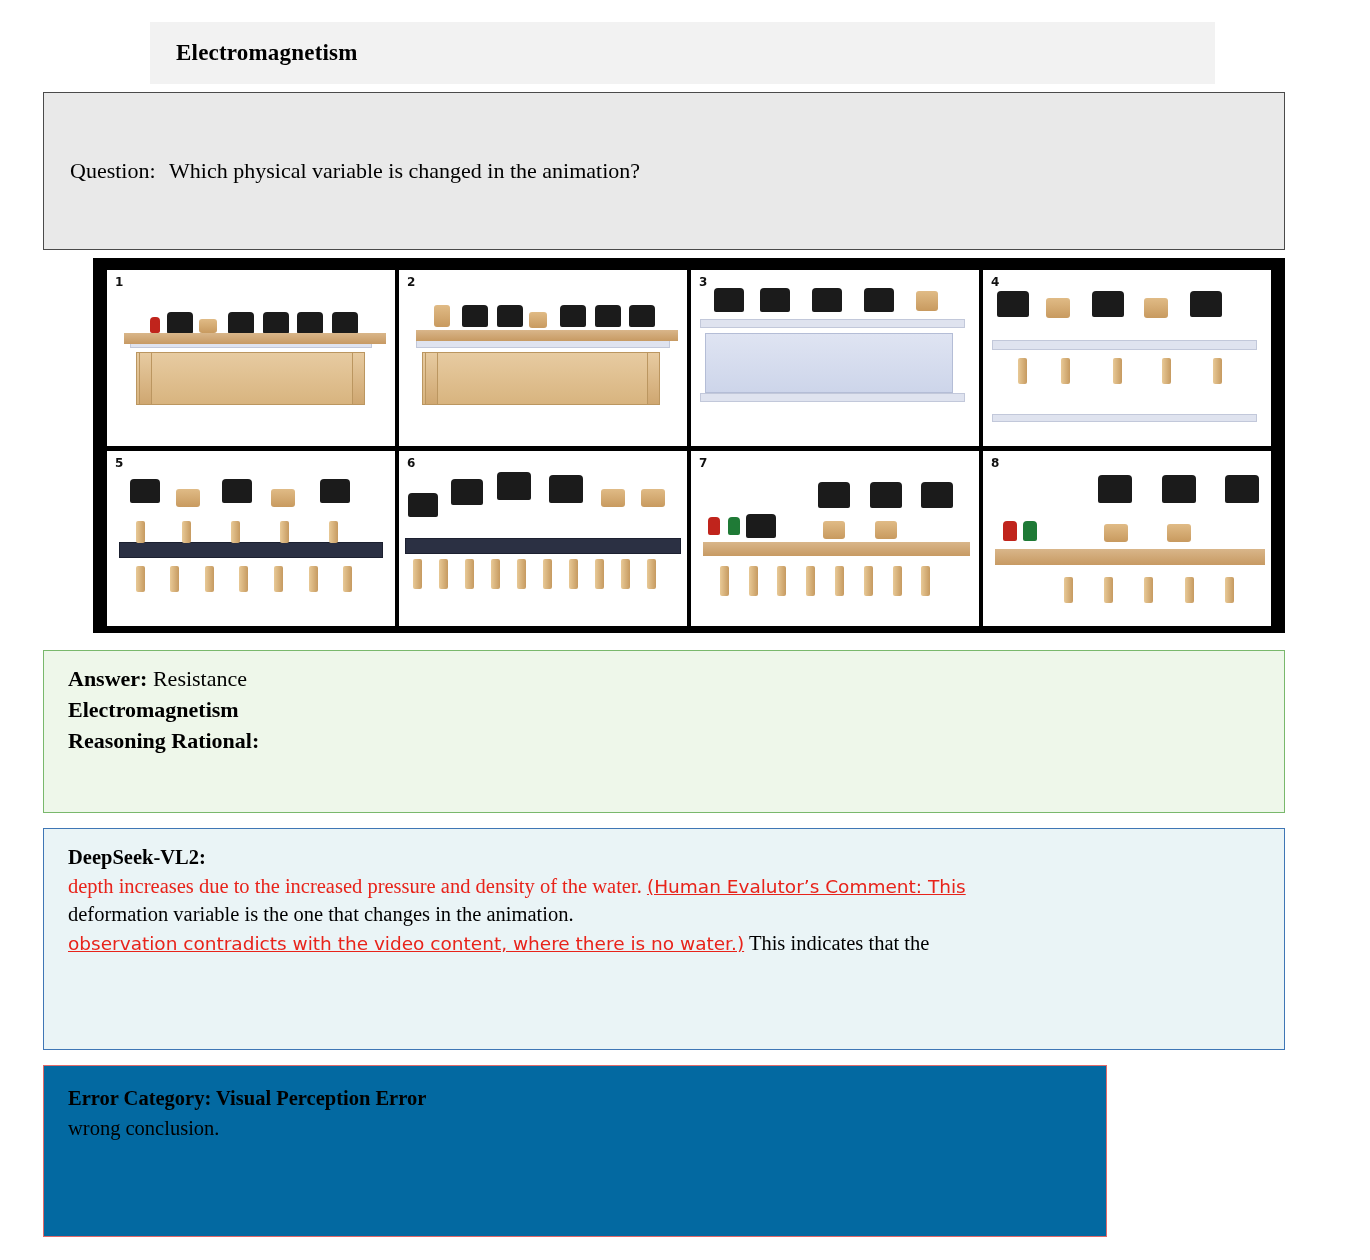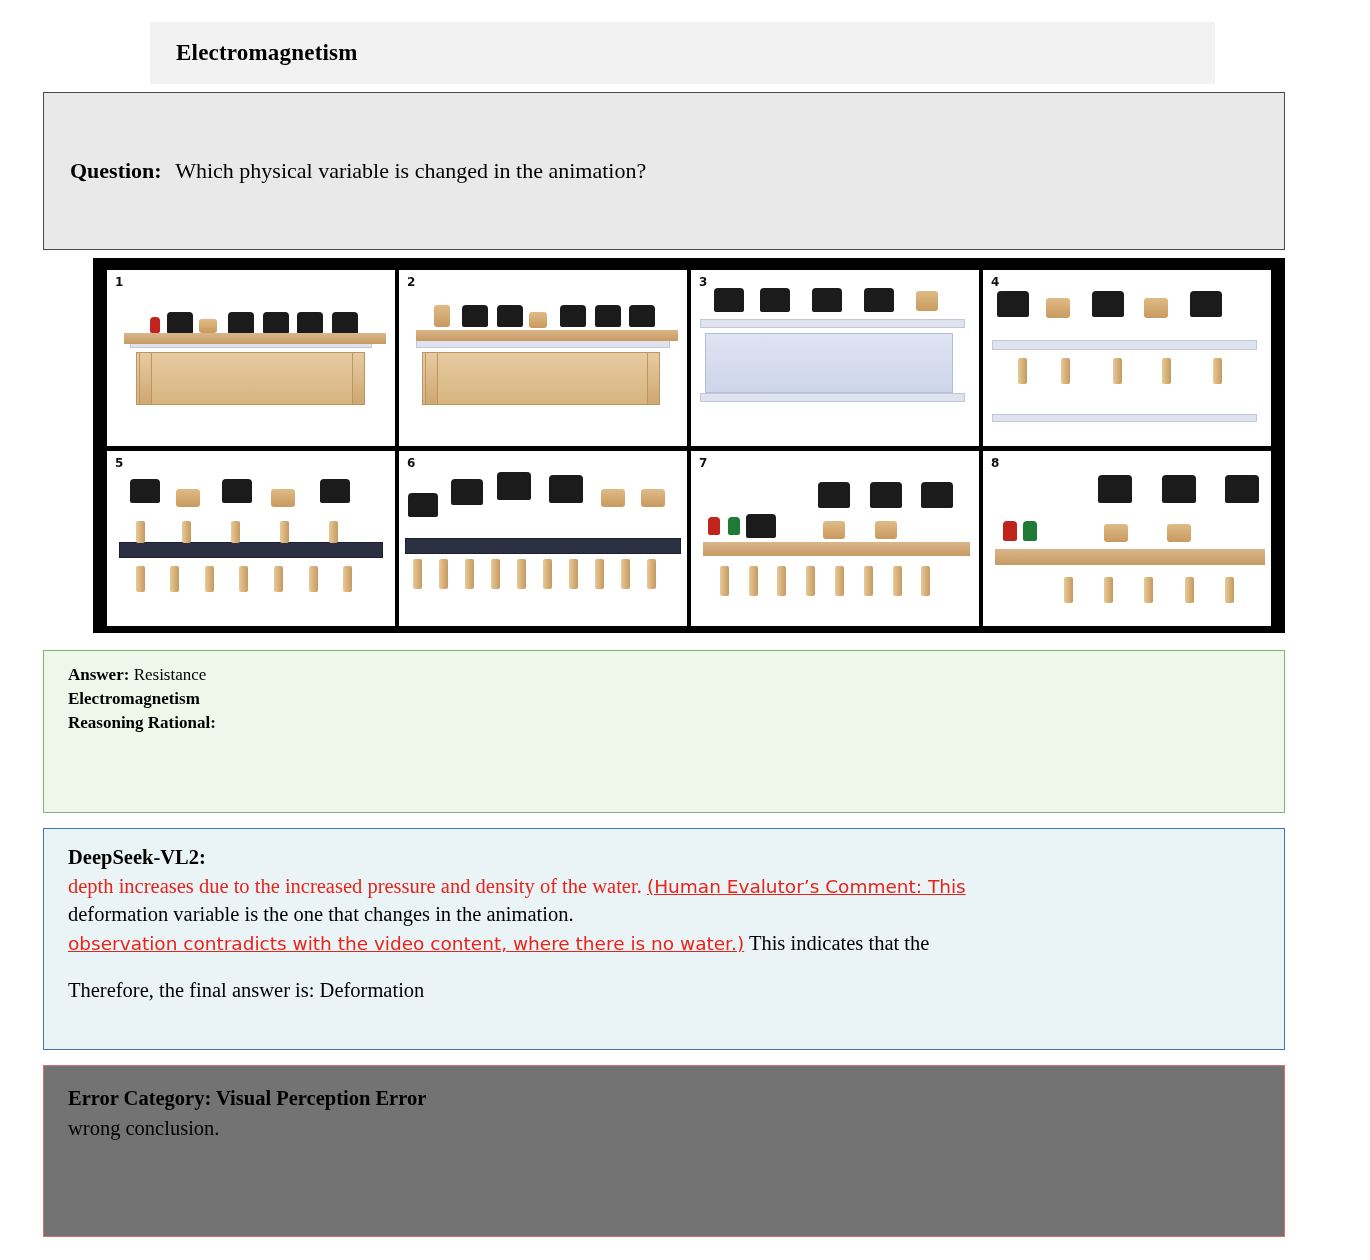--- a/index.html
+++ b/index.html
@@ -42,21 +42,21 @@
     border: 1.5px solid #4a4a4a;
     display: flex;
     align-items: center;
     padding-left: 26px;
   }
   .question-line {
     font-size: 22px;
     color: #000;
   }
   .question-line .q-label {
-    font-weight: bold;
+    font-weight: normal;
   }
 
   
   .figure {
     position: absolute;
     left: 93px; top: 258px;
     width: 1192px; height: 375px;
     background: #000000;
     padding: 12px 14px;
   }
@@ -132,21 +132,21 @@
 
   
   .answer-box {
     position: absolute;
     left: 43px; top: 650px;
     width: 1242px; height: 163px;
     background: #eef7ea;
     border: 1.5px solid #79b86c;
     padding: 12px 22px 10px 24px;
   }
-  .answer-box .line { font-size: 17px; color: #000; line-height: 1.42; }
+  .answer-box .line { font-size: 22px; color: #000; line-height: 1.42; }
   .bold { font-weight: bold; }
 
   
   .model-box {
     position: absolute;
     left: 43px; top: 828px;
     width: 1242px; height: 222px;
     background: #eaf4f6;
     border: 1.7px solid #3f76b5;
     padding: 14px 22px 10px 24px;
@@ -159,22 +159,22 @@
     font-family: "DejaVu Sans", sans-serif;
     font-size: 18.5px;
     text-decoration: underline;
   }
   .spacer { height: 18px; }
 
   
   .error-box {
     position: absolute;
     left: 43px; top: 1065px;
-    width: 1242px; height: 172px;
-    background: #737373;
+    width: 1064px; height: 172px;
+    background: #0369a1;
     border: 1.7px solid #e06a6a;
     padding: 18px 24px 8px 24px;
   }
   .error-box .eline { font-size: 20.5px; color: #000; line-height: 1.45; }
 </style>
 </head>
 <body>
 
 <div class="page">
 
@@ -351,21 +351,20 @@
   <div class="model-box">
     <div class="mline model-name">DeepSeek-VL2:</div>
     <div class="mline">
       <span class="red">depth increases due to the increased pressure and density of the water. </span><span class="human-comment">(Human Evalutor’s Comment: This</span>
     </div>
     <div class="mline">deformation variable is the one that changes in the animation.</div>
     <div class="mline">
       <span class="human-comment">observation contradicts with the video content, where there is no water.)</span><span> This indicates that the</span>
     </div>
     <div class="spacer"></div>
-    <div class="mline">Therefore, the final answer is: Deformation</div>
   </div>
 
   <div class="error-box">
     <div class="eline bold">Error Category: Visual Perception Error</div>
     <div class="eline">wrong conclusion.</div>
   </div>
 
 </div>
 
 </body></html>

